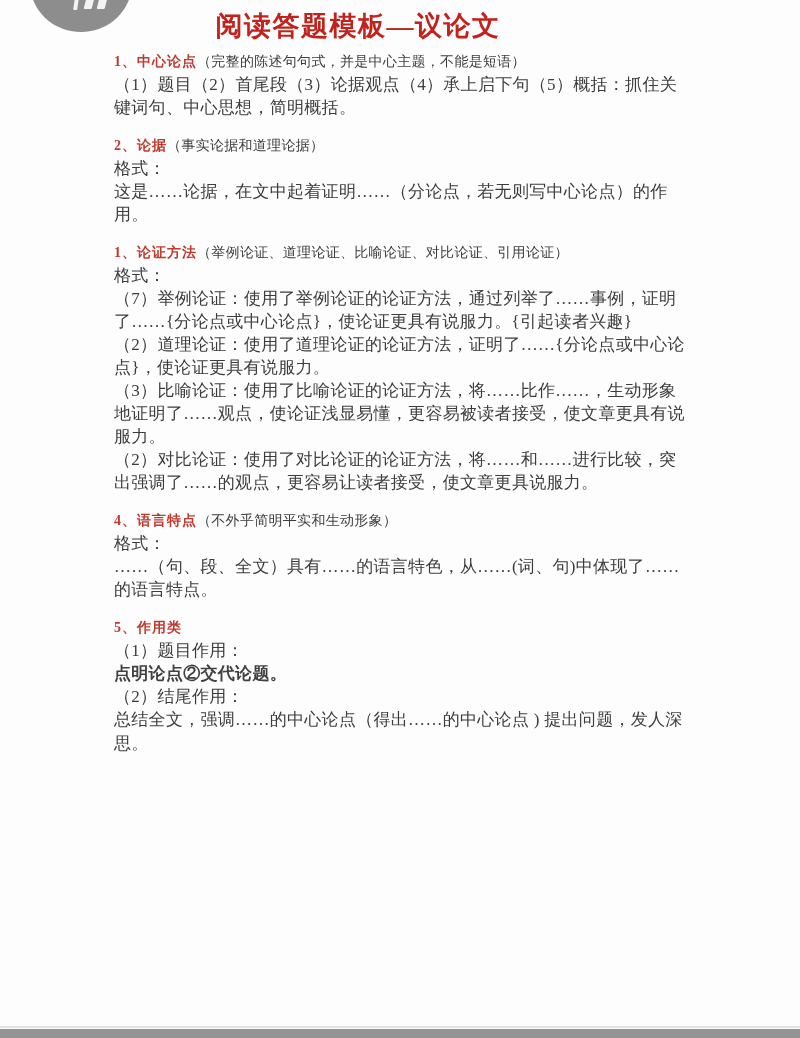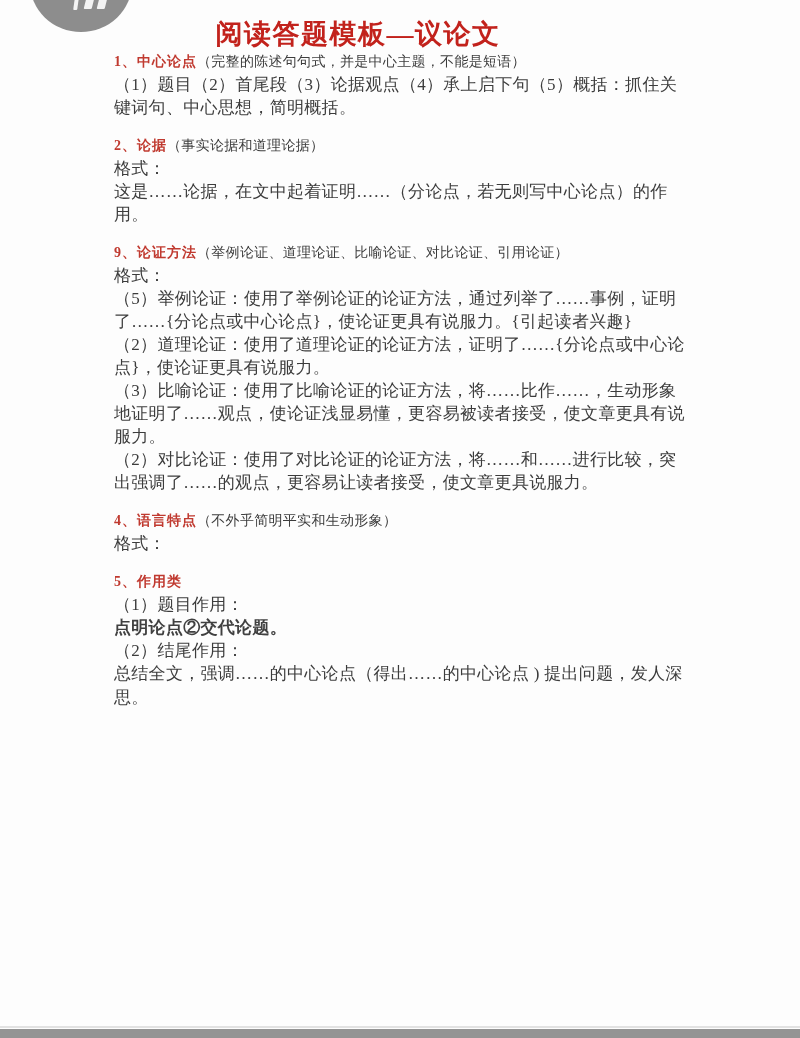--- a/index.html
+++ b/index.html
@@ -33,21 +33,20 @@
   .title{
     position:absolute;
     top:8px;
     left:0;
     width:716px;
     text-align:center;
     font-size:27px;
     font-weight:bold;
     letter-spacing:1.5px;
     color:#c2221c;
-    margin-top:8px;
   }
 
   .content{
     position:absolute;
     top:50px;
     left:114px;
     width:578px;
     font-size:17px;
     line-height:23px;
     letter-spacing:0.3px;
@@ -99,31 +98,32 @@
       <p>（1）题目（2）首尾段（3）论据观点（4）承上启下句（5）概括：抓住关键词句、中心思想，简明概括。</p>
     </section>
 
     <section class="sec">
       <p class="hline"><span class="hlabel">2、论据</span><span class="hsuffix">（事实论据和道理论据）</span></p>
       <p>格式：</p>
       <p>这是……论据，在文中起着证明……（分论点，若无则写中心论点）的作用。</p>
     </section>
 
     <section class="sec">
-      <p class="hline"><span class="hlabel">9、论证方法</span><span class="hsuffix">（举例论证、道理论证、比喻论证、对比论证、引用论证）</span></p>
+      <p class="hline"><span class="hlabel">1、论证方法</span><span class="hsuffix">（举例论证、道理论证、比喻论证、对比论证、引用论证）</span></p>
       <p class="gap">格式：</p>
-      <p>（5）举例论证：使用了举例论证的论证方法，通过列举了……事例，证明了……{分论点或中心论点}，使论证更具有说服力。{引起读者兴趣}</p>
+      <p>（7）举例论证：使用了举例论证的论证方法，通过列举了……事例，证明了……{分论点或中心论点}，使论证更具有说服力。{引起读者兴趣}</p>
       <p>（2）道理论证：使用了道理论证的论证方法，证明了……{分论点或中心论点}，使论证更具有说服力。</p>
       <p>（3）比喻论证：使用了比喻论证的论证方法，将……比作……，生动形象地证明了……观点，使论证浅显易懂，更容易被读者接受，使文章更具有说服力。</p>
       <p>（2）对比论证：使用了对比论证的论证方法，将……和……进行比较，突出强调了……的观点，更容易让读者接受，使文章更具说服力。</p>
     </section>
 
     <section class="sec">
       <p class="hline"><span class="hlabel">4、语言特点</span><span class="hsuffix">（不外乎简明平实和生动形象）</span></p>
       <p>格式：</p>
+      <p>……（句、段、全文）具有……的语言特色，从……(词、句)中体现了……的语言特点。</p>
     </section>
 
     <section class="sec">
       <p class="hline"><span class="hlabel">5、作用类</span><span class="hsuffix"></span></p>
       <p>（1）题目作用：</p>
       <p class="bold-line">点明论点②交代论题。</p>
       <p>（2）结尾作用：</p>
       <p class="loose">总结全文，强调……的中心论点（得出……的中心论点 ) 提出问题，发人深思。</p>
     </section>
 

